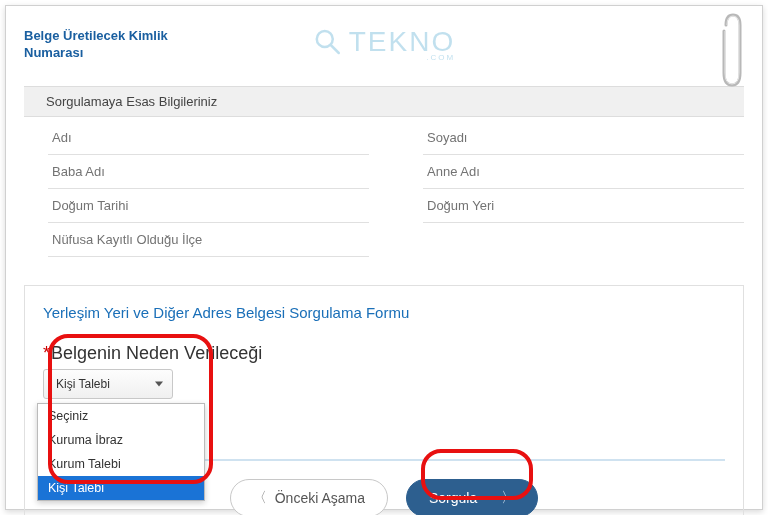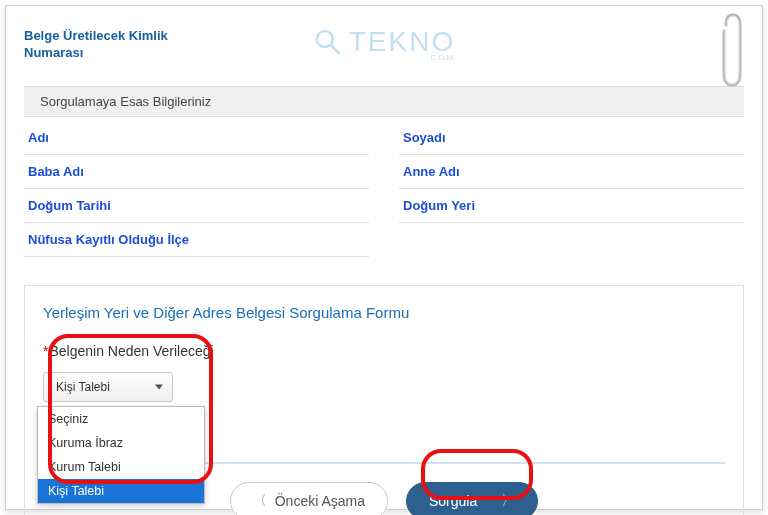--- a/index.html
+++ b/index.html
@@ -53,52 +53,53 @@
     font-weight: bold;
     font-size: 13px;
     line-height: 1.3;
     max-width: 180px;
     cursor: pointer;
   }
   .section-header {
     background: #f0f0f0;
     border-top: 1px solid #ddd;
     border-bottom: 1px solid #ddd;
-    padding: 7px 16px;
+    padding: 7px 22px;
     font-size: 13px;
     color: #444;
     margin-bottom: 4px;
   }
   .info-grid {
     display: grid;
     grid-template-columns: 1fr 1fr;
     column-gap: 30px;
   }
   .info-cell {
     border-bottom: 1px solid #e0e0e0;
     padding: 9px 4px 9px 4px;
     font-size: 13px;
-    color: #1d4ed8;
-    font-weight: bold;
+    color: #737373;
+    font-weight: normal;
+    margin-left: 24px;
   }
   .form-box {
     border: 1px solid #e0e0e0;
     margin-top: 28px;
     padding: 18px 18px 22px 18px;
     position: relative;
   }
   .form-title {
     color: #1a6fb8;
     font-size: 15px;
     margin-bottom: 22px;
   }
   .field-label {
-    font-size: 14px;
+    font-size: 18px;
     color: #333;
-    margin-bottom: 13px;
+    margin-bottom: 5px;
   }
   .field-label .star { color: #c00; margin-right:1px;}
   .dropdown-wrap { position: relative; width: 150px; }
   .dropdown-btn {
     width: 130px;
     height: 30px;
     background: linear-gradient(#fdfdfd,#f0f0f0);
     border: 1px solid #c8c8c8;
     border-radius: 3px;
     padding: 0 26px 0 12px;

